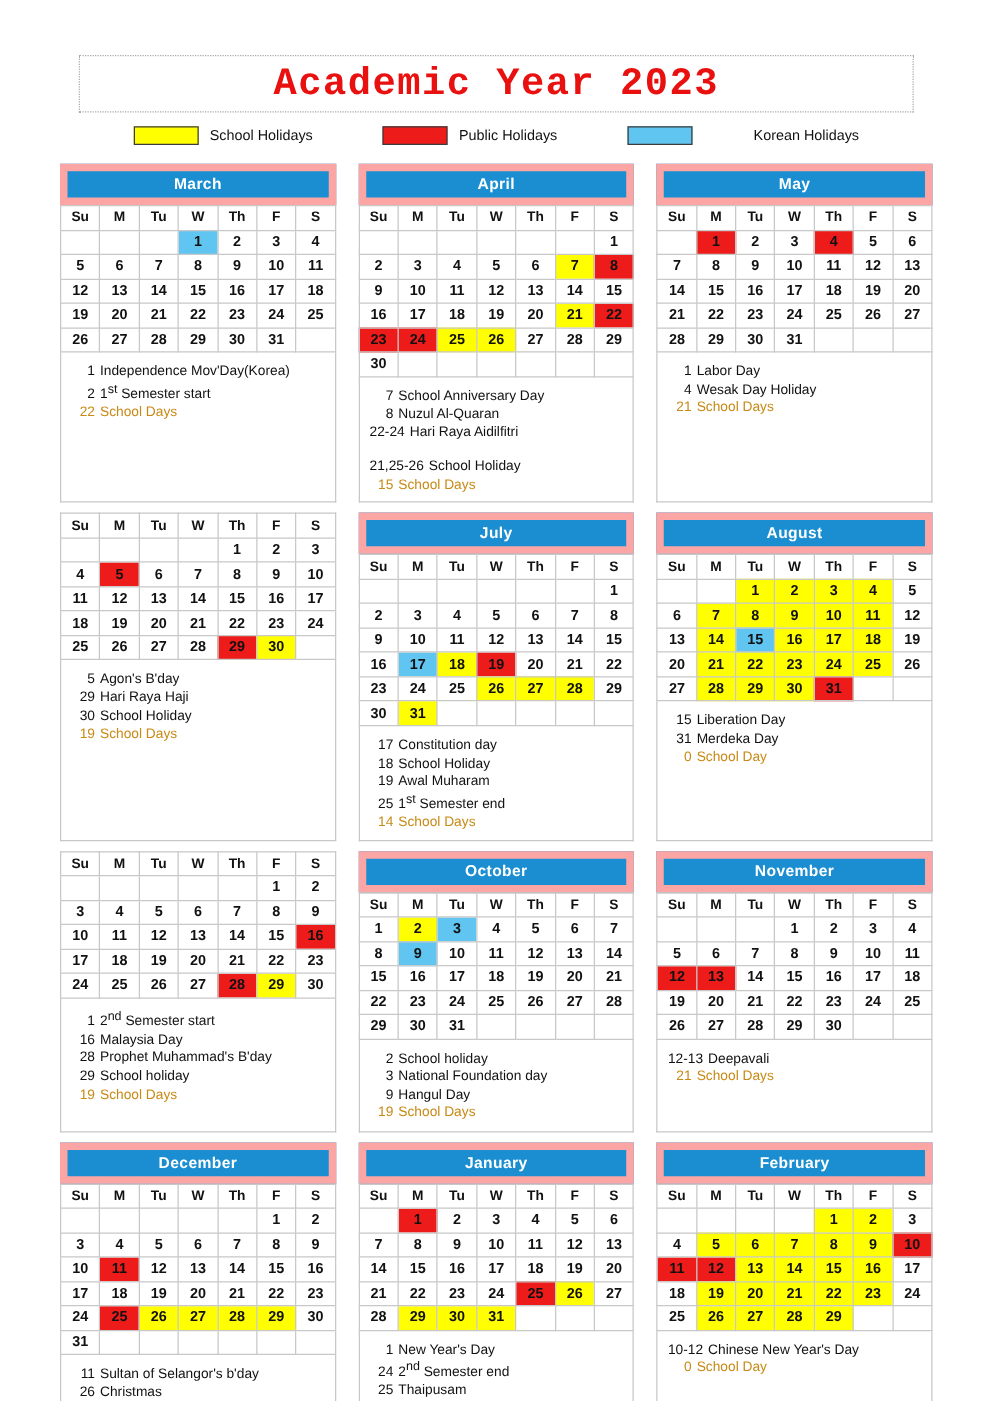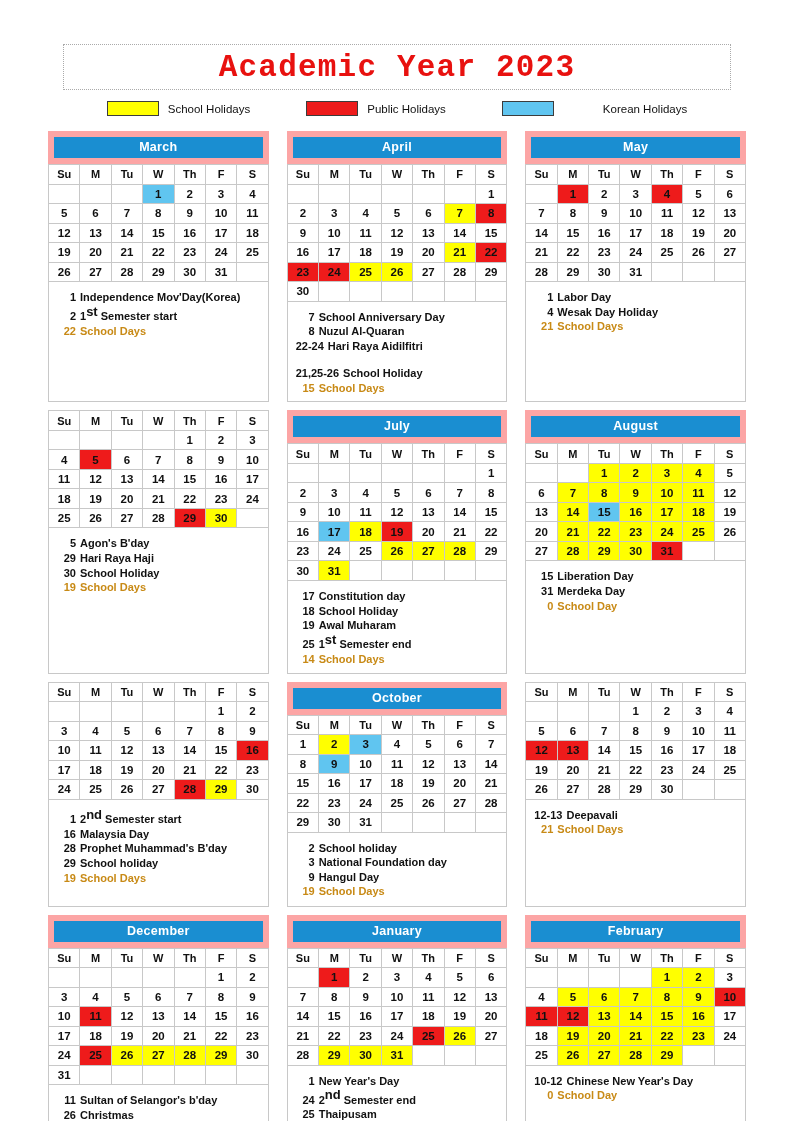--- a/index.html
+++ b/index.html
@@ -106,30 +106,29 @@
     border-top: none;
     flex: 1 1 auto;
     padding: 8px 6px 6px 8px;
     min-height: 74px;
   }
   .note-line {
     font-size: 11px;
     color: #111111;
     line-height: 14.6px;
     white-space: nowrap;
-    font-weight: bold;
   }
   .note-line .num {
     display: inline-block;
     min-width: 19px;
     text-align: right;
     margin-right: 4px;
   }
   .note-line.schooldays { color: #c88a16; }
-  .note-line sup { font-size: 13px; vertical-align: super; margin-top: 43px; }
+  .note-line sup { font-size: 10px; vertical-align: super; margin-top: 43px; }
 </style>
 </head>
 <body>
 
 <div id="page">
 
   <div class="title-box">
     <div class="title-text">Academic Year 2023</div>
   </div>
 
@@ -711,20 +710,21 @@
           </tbody>
         </table>
         <div class="notes">
           <div class="note-line"><span class="num">2</span><span>School holiday</span></div>
           <div class="note-line"><span class="num">3</span><span>National Foundation day</span></div>
           <div class="note-line"><span class="num">9</span><span>Hangul Day</span></div>
           <div class="note-line schooldays"><span class="num">19</span><span>School Days</span></div>
         </div>
       </div>
       <div class="month-card">
+        <div class="month-header">November</div>
         <table class="cal">
           <thead>
             <tr>
               <th class="dow-sun">Su</th>
               <th>M</th>
               <th>Tu</th>
               <th>W</th>
               <th>Th</th>
               <th>F</th>
               <th class="dow-sat">S</th>

